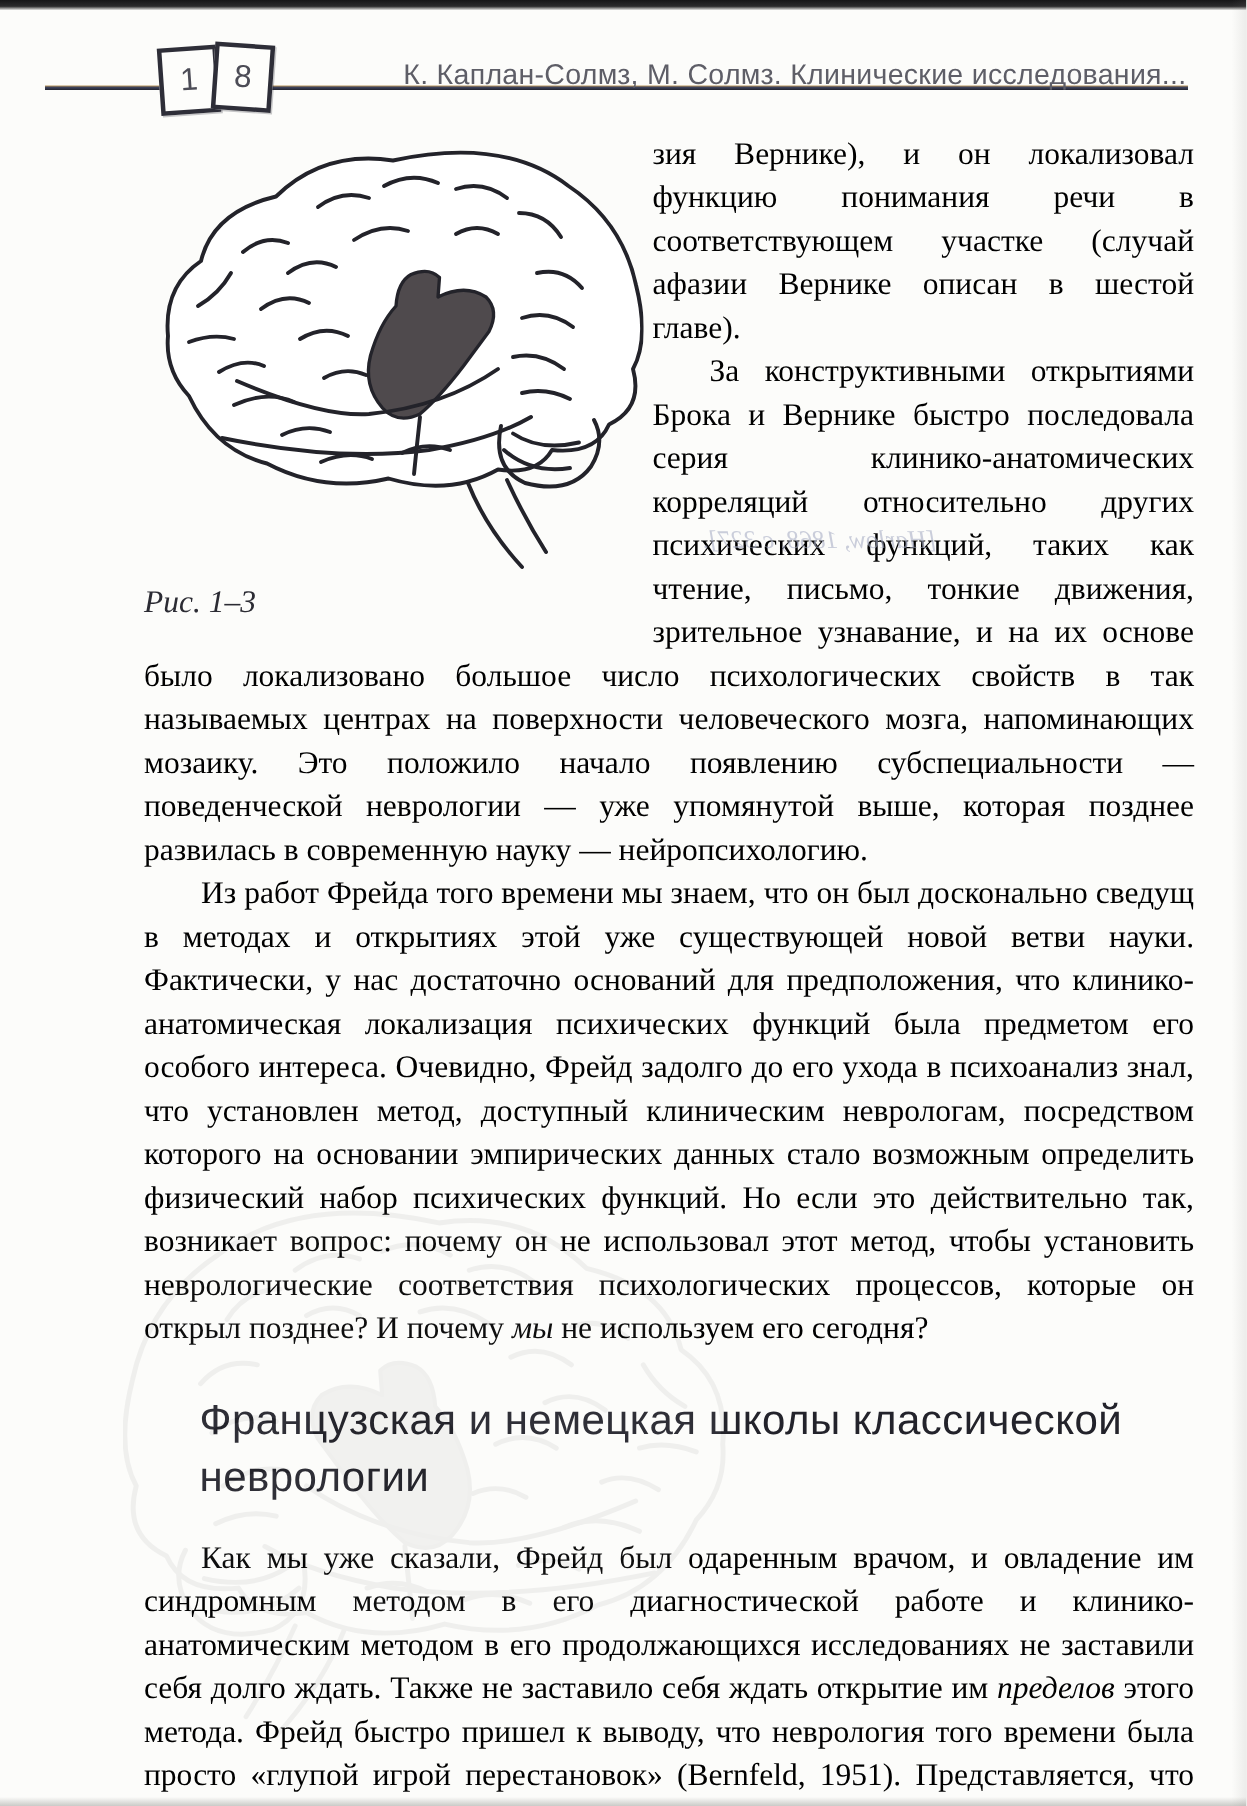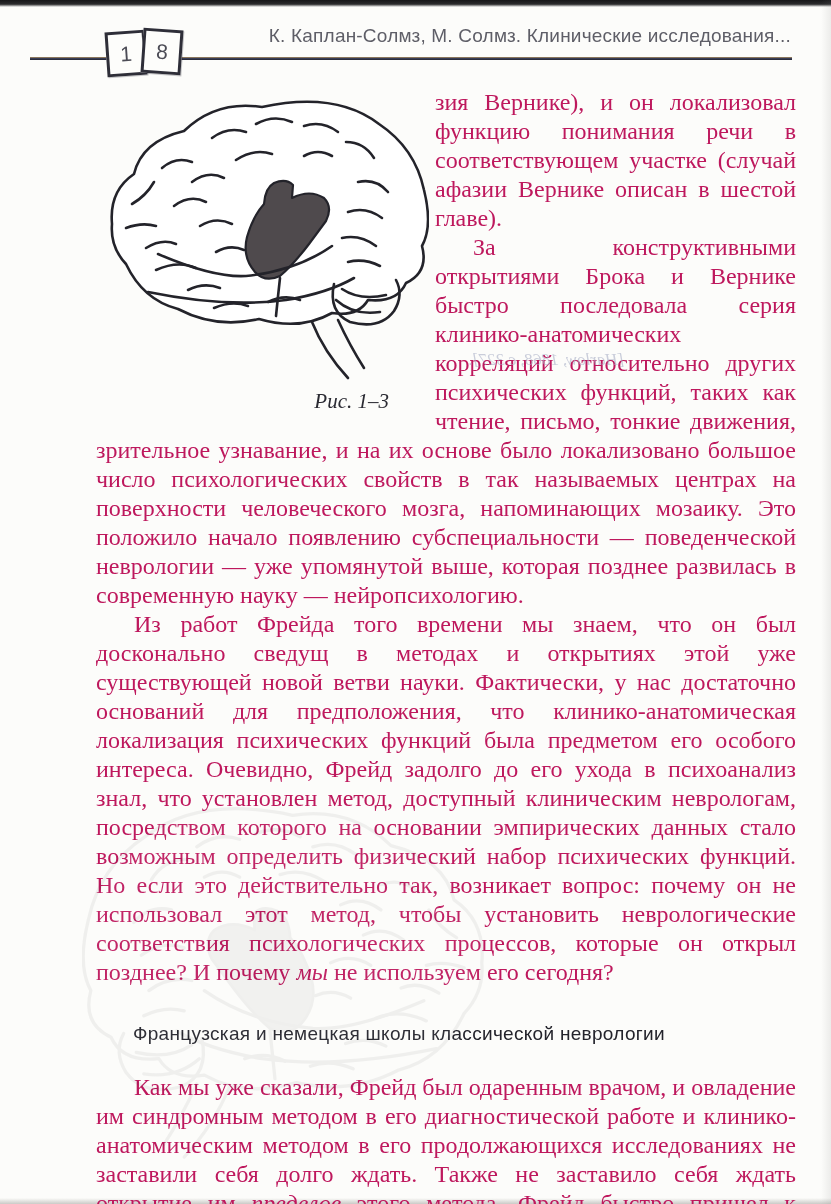--- a/index.html
+++ b/index.html
@@ -22,36 +22,36 @@
 
   
   .header-rule{position:absolute;top:57px;left:30px;width:762px;height:3px;
     background:linear-gradient(180deg,#b9965e 0%,#3a3f58 45%,#23242e 100%);}
   .numbox{position:absolute;width:34px;height:39px;background:#fdfdfb;
     border:3px solid #2e2e38;display:flex;align-items:center;justify-content:center;
     font-family:"Liberation Sans", sans-serif;font-size:21px;color:#4c4c56;
     box-shadow:1px 1px 0 rgba(40,40,50,.25);}
   .numbox.b1{left:106px;top:31px;transform:rotate(-4deg);z-index:1;}
   .numbox.b2{left:142px;top:29px;transform:rotate(4deg);z-index:2;}
-  .running-title{position:absolute;top:25px;right:40px;
+  .running-title{position:absolute;top:40px;right:40px;
     font-family:"Liberation Sans", sans-serif;font-size:19px;color:#5e5e67;
     letter-spacing:.2px;white-space:nowrap;}
 
   
   main{position:absolute;top:88px;left:96px;width:700px;}
   .brain-figure{float:left;width:333px;margin:-2px 6px 10px 0;padding:0;}
   .brain-figure svg{display:block;}
-  figcaption{font-style:italic;font-size:21px;line-height:24px;text-align:right;
+  figcaption{font-style:italic;font-size:21px;line-height:24px;text-align:left;
     color:#2b2b33;margin-top:3px;padding-right:40px;}
-  p.body-par{margin:0;font-size:24px;line-height:29px;text-align:justify;
-    color:#be185d;}
+  p.body-par{margin:0;font-size:21px;line-height:29px;text-align:justify;
+    color:#000000;}
   p.indent{text-indent:38px;}
   p.body-par em{}
   h2{font-family:"Liberation Sans", sans-serif;font-weight:400;
-    font-size:19px;line-height:38px;color:#23232b;
+    font-size:28px;line-height:38px;color:#23232b;
     margin:28px 0 20px 37px;letter-spacing:.3px;}
 
   
   .bleed{position:absolute;transform:scaleX(-1);
     font-style:italic;font-size:17px;color:#a9afc6;opacity:.6;
     filter:blur(.4px);white-space:nowrap;pointer-events:none;}
   .bleed.harlow{left:372px;top:262px;}
   .ghost-brain{position:absolute;left:-14px;top:700px;opacity:.055;
     transform:scaleX(-1);pointer-events:none;}
 </style>

